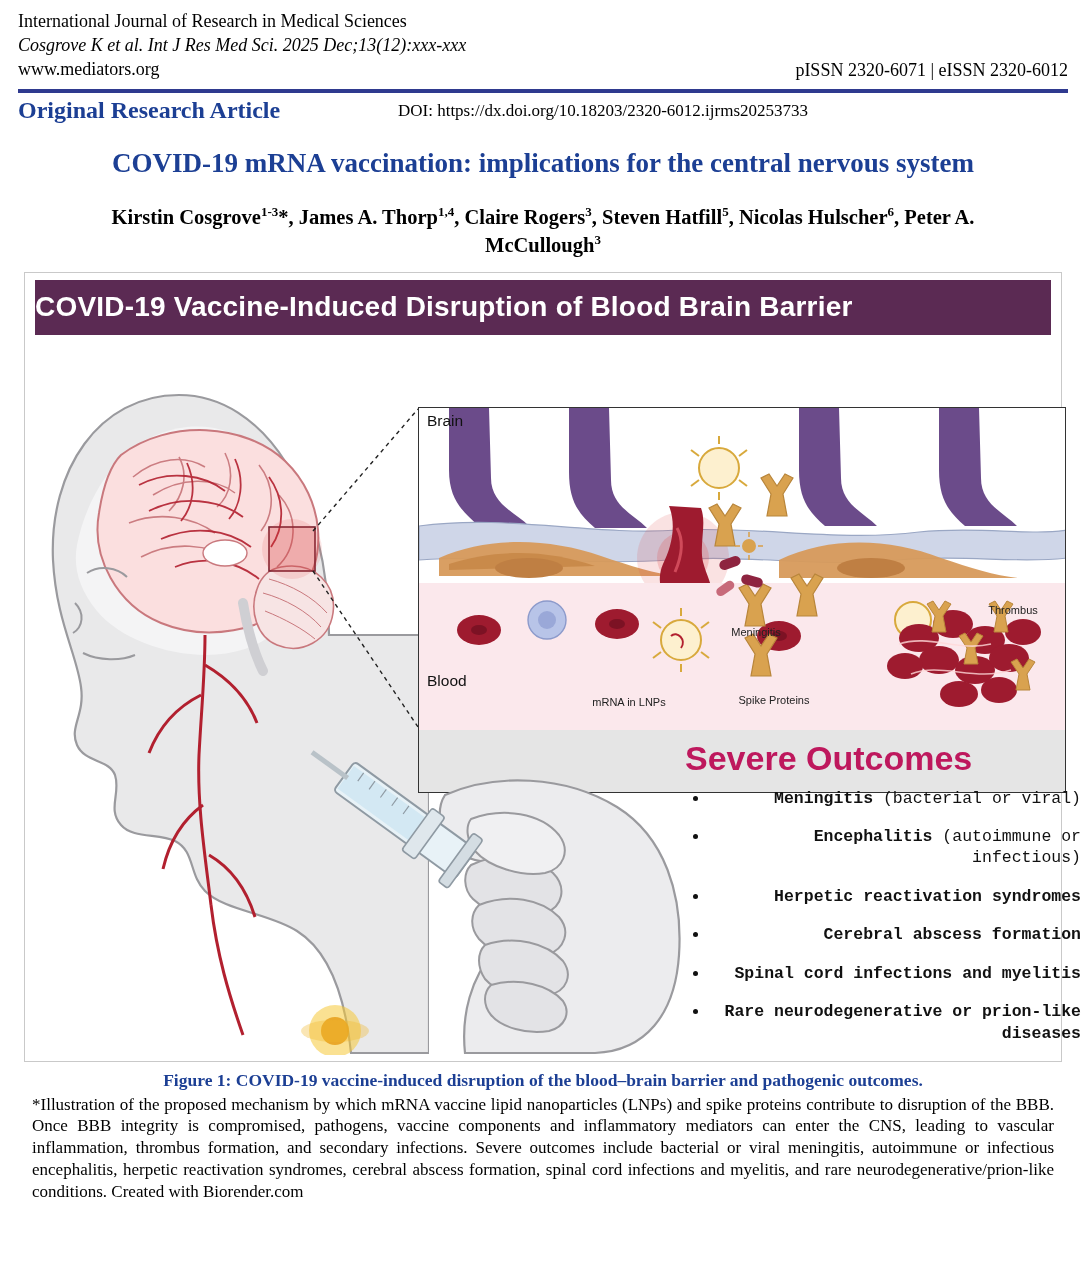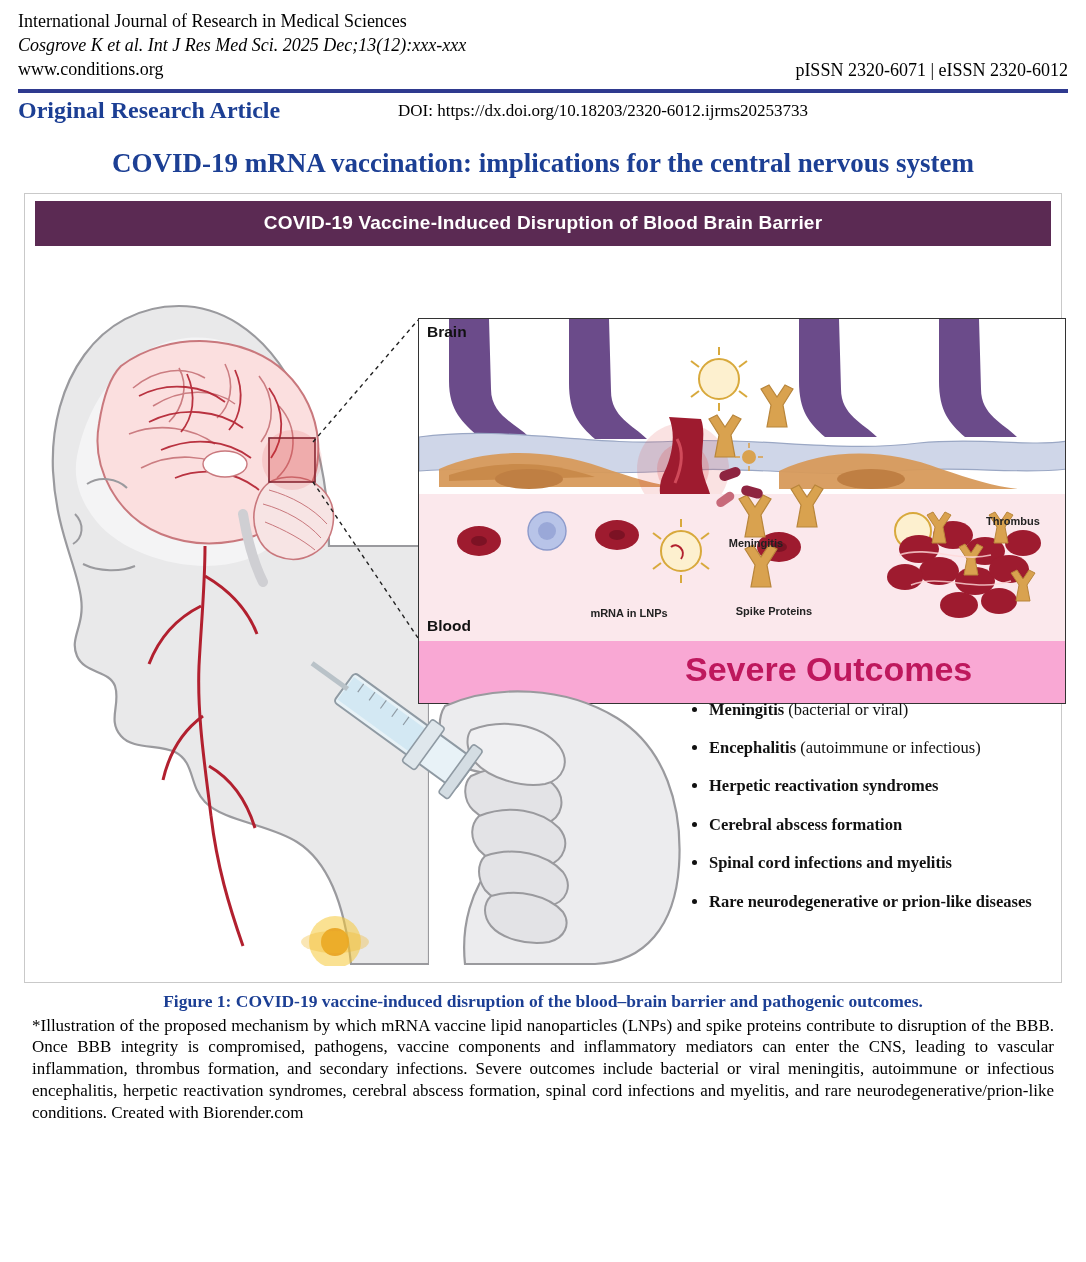--- a/index.html
+++ b/index.html
@@ -56,46 +56,45 @@
     margin: 12px 6px 0 6px;
     border: 1px solid #c9c9c9;
     height: 790px;
     background: #fff;
   }
   .fig-banner {
     background: #5b2a53;
     color: #ffffff;
     font-family: "Liberation Sans", sans-serif;
     font-weight: bold;
-    font-size: 19px;
-    text-align: center;
+    font-size: 28px;
+    text-align: left;
     padding: 11px 0 12px 0;
     margin: 7px 10px 0 10px;
     letter-spacing: .2px;
   }
 
   .fig-body { position: relative; height: 720px; }
 
   
   .inset {
     position: absolute;
     left: 393px; top: 72px;
     width: 648px; height: 386px;
     border: 1.5px solid #333;
-    background: #f9a8d4;
+    background: #e5e5e5;
     overflow: hidden;
-    font-weight: bold;
   }
   .inset .lbl {
     position: absolute;
     font-family: "Liberation Sans", sans-serif;
     font-size: 15.5px; color: #111;
   }
   .inset .lbl.brain { left: 8px; top: 4px; }
-  .inset .lbl.blood { left: 8px; top: 298px; }
+  .inset .lbl.blood { left: 8px; top: 264px; }
   .inset .smalllbl {
     position: absolute;
     font-family: "Liberation Sans", sans-serif;
     font-size: 11px; color: #222; text-align: center;
   }
   .inset .blood-bg {
     position: absolute; left: 0; top: 175px; width: 100%; height: 147px;
     background: #fbe8ec;
   }
   .inset .brain-bg {
@@ -113,25 +112,26 @@
   }
   .outcomes h2 {
     margin: 0 0 10px 24px;
     font-family: "Liberation Sans", sans-serif;
     font-size: 34px;
     font-weight: bold;
     color: #be185d;
   }
   .outcomes ul { margin: 0; padding-left: 48px; }
   .outcomes li {
-    font-family: Liberation Serif, serif;
+    font-family: Liberation Mono, monospace;
     font-size: 16.5px;
     line-height: 1.3;
     margin-bottom: 17px;
     color: #111;
+    text-align: right;
   }
   .outcomes li b { font-weight: bold; }
 
   
   .fig-caption {
     text-align: center;
     color: #1c3f94;
     font-weight: bold;
     font-size: 17.5px;
     margin: 8px 14px 0 14px;
@@ -144,32 +144,33 @@
   }
 </style>
 </head>
 <body>
 
 <div class="page">
 
   <div class="journal-head">
     <div class="journal-name">International Journal of Research in Medical Sciences</div>
     <div class="citation">Cosgrove K et al. Int J Res Med Sci. 2025 Dec;13(12):xxx-xxx</div>
-    <div class="journal-url">www.conditions.org</div>
+    <div class="journal-url">www.mediators.org</div>
     <div class="issn-line">pISSN 2320-6071 | eISSN 2320-6012</div>
   </div>
 
   <div class="rule"></div>
 
   <div class="doi-line">DOI: https://dx.doi.org/10.18203/2320-6012.ijrms20253733</div>
 
   <div class="art-type">Original Research Article</div>
 
   <div class="title">COVID-19 mRNA vaccination: implications for the central nervous system</div>
 
+  <div class="authors">Kirstin Cosgrove<sup>1-3</sup>*, James A. Thorp<sup>1,4</sup>, Claire Rogers<sup>3</sup>, Steven Hatfill<sup>5</sup>, Nicolas Hulscher<sup>6</sup>, Peter A. McCullough<sup>3</sup></div>
 
   <div class="figure-box">
     <div class="fig-banner">COVID-19 Vaccine-Induced Disruption of Blood Brain Barrier</div>
 
     <div class="fig-body">
 
       <svg class="head-svg" width="400" height="720" viewBox="0 0 400 720" style="position:absolute;left:4px;top:0;">
 
         <path d="M300 300 C300 160 235 60 150 60 C70 60 20 135 24 225 C27 285 48 320 52 352 C56 380 40 392 48 410 C56 428 80 424 86 440 C92 458 78 474 92 490 C104 504 130 498 146 506 C166 516 160 540 176 556 C196 576 240 578 268 596 C300 616 316 660 322 718 L400 718 L400 300 Z" fill="#e9e9ea" stroke="#9a9a9e" stroke-width="2.2"></path>
 

